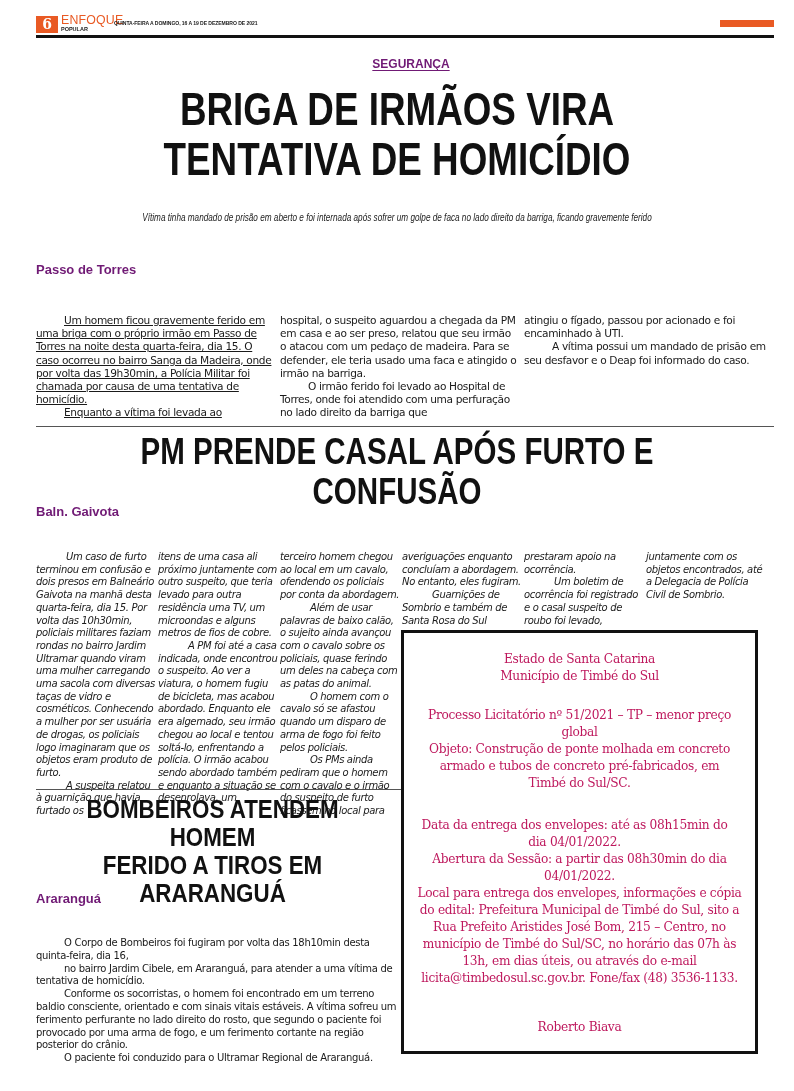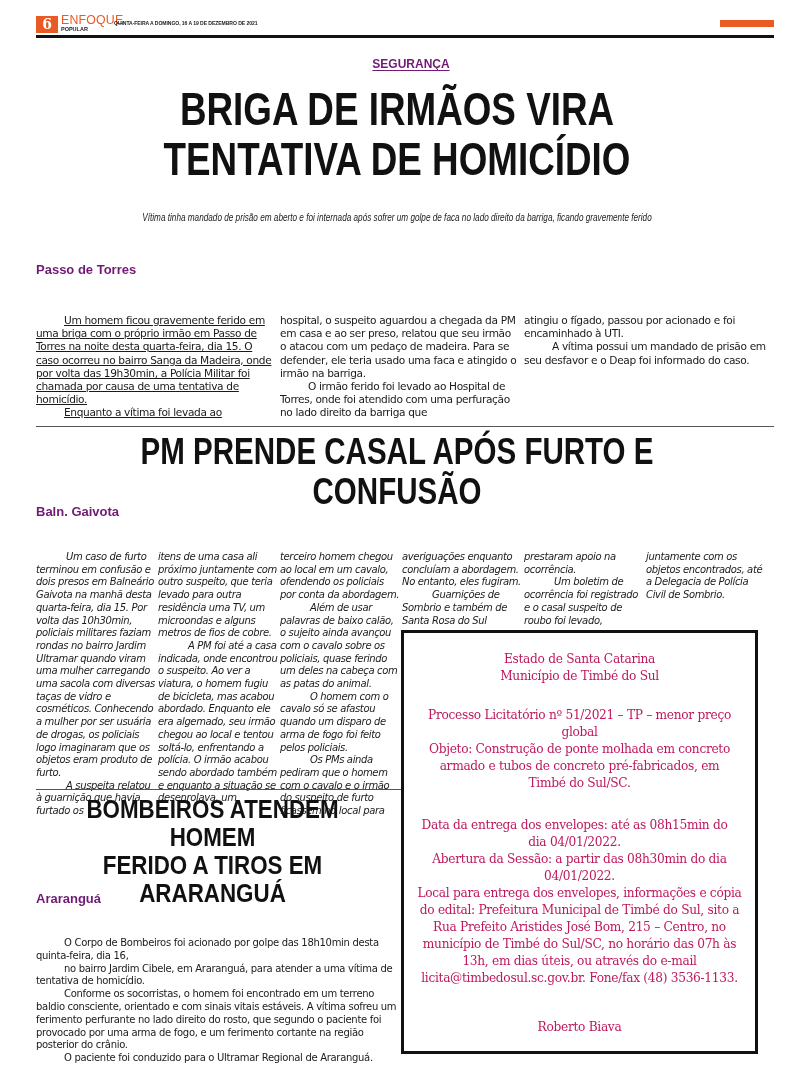--- a/index.html
+++ b/index.html
@@ -135,17 +135,17 @@
   <div class="notice-inner bold" style="top:386px;">Roberto Biava</div>
 </div>
 
 <div class="abs headline h3">
   <div>BOMBEIROS ATENDEM HOMEM</div>
   <div>FERIDO A TIROS EM ARARANGUÁ</div>
 </div>
 <div class="abs loc" style="left:36px; top:891px;">Araranguá</div>
 
 <div class="abs body-text" style="left:36px; top:937px; width:362px; font-size:10px; line-height:12.8px; letter-spacing:-0.3px;">
-  <p>O Corpo de Bombeiros foi acionado por golpe das 18h10min desta quinta-feira, dia 16,</p>
+  <p>O Corpo de Bombeiros foi fugiram por volta das 18h10min desta quinta-feira, dia 16,</p>
   <p>no bairro Jardim Cibele, em Araranguá, para atender a uma vítima de tentativa de homicídio.</p>
   <p>Conforme os socorristas, o homem foi encontrado em um terreno baldio consciente, orientado e com sinais vitais estáveis. A vítima sofreu um ferimento perfurante no lado direito do rosto, que segundo o paciente foi provocado por uma arma de fogo, e um ferimento cortante na região posterior do crânio.</p>
   <p>O paciente foi conduzido para o Ultramar Regional de Araranguá.</p>
 </div>
 
 </body></html>

